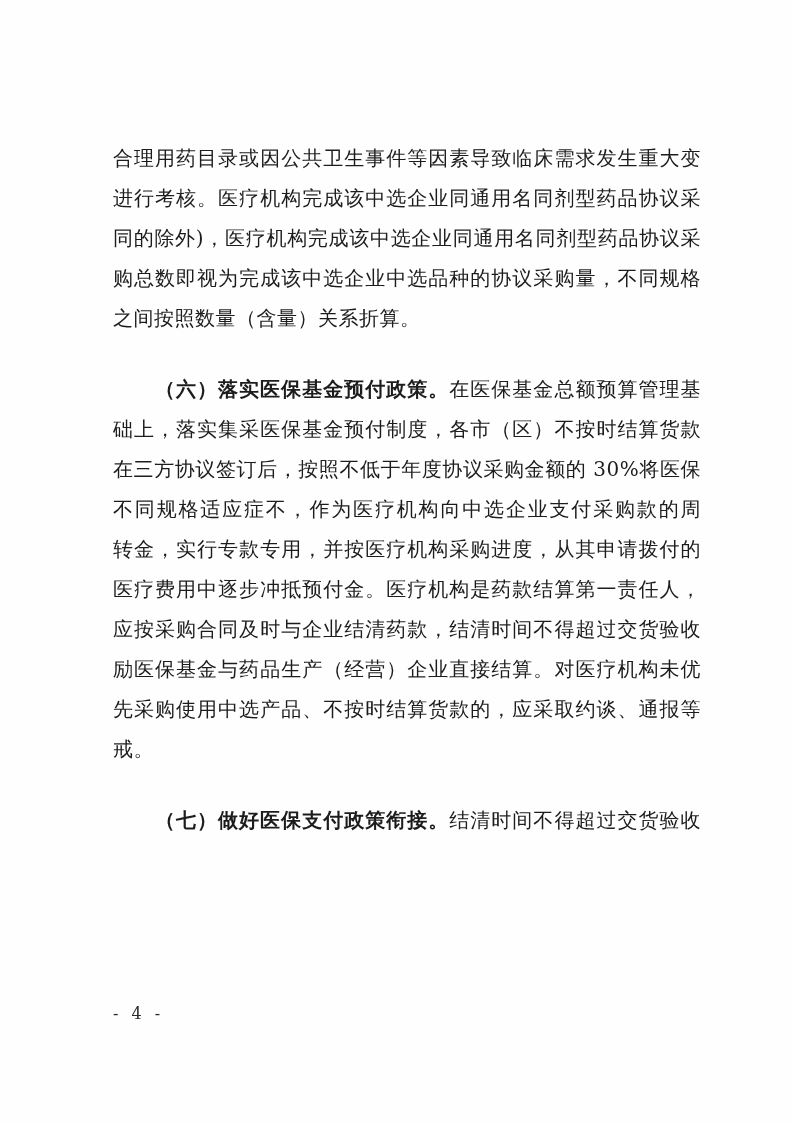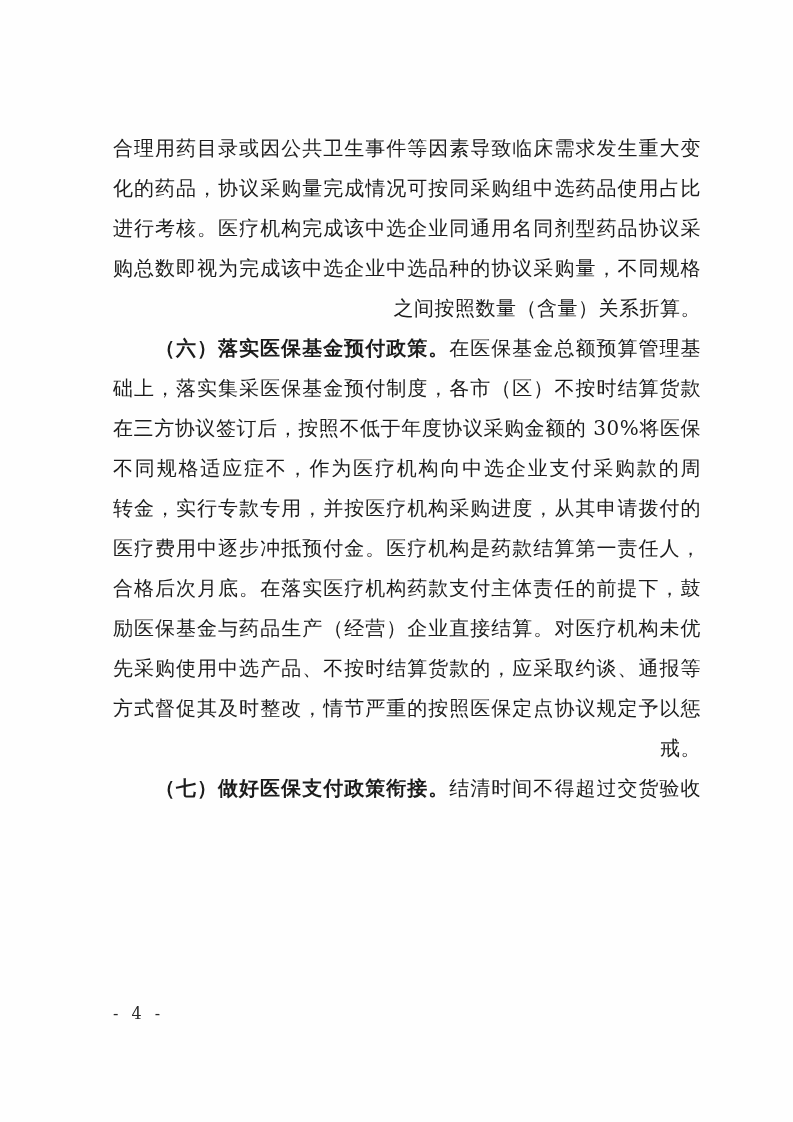--- a/index.html
+++ b/index.html
@@ -13,68 +13,68 @@
     height: 1122px;
     margin: 0 auto;
     background: #fefefe;
     font-family: "DejaVu Serif", "Liberation Serif", serif;
     color: #1c1c1c;
     overflow: hidden;
   }
   .body-text {
     position: absolute;
     left: 113px;
-    top: 128px;
+    top: 138px;
     width: 588px;
     font-size: 20px;
   }
   .line {
     height: 40px;
     line-height: 40px;
     overflow: hidden;
-    text-align: right;
+    text-align: left;
     letter-spacing: 0.5px;
   }
   .line.full {
     text-align: justify;
     text-align-last: justify;
   }
   .line.indent {
     text-indent: 42px;
+    margin-top: 31px;
   }
   .seg-bold {
     font-weight: 700;
   }
   .page-number {
     position: absolute;
     left: 113px;
     top: 1002px;
     font-size: 16px;
     line-height: 24px;
     letter-spacing: 4px;
     color: #2a2a2a;
   }
 </style>
 </head>
 <body>
 
 <div class="page">
   <div class="body-text">
       <div class="line full"><span>合理用药目录或因公共卫生事件等因素导致临床需求发生重大变</span></div>
-      <div class="line full"><span>化的药品，协议采购量完成情况可按同采购组中选药品使用占比</span></div>
       <div class="line full"><span>进行考核。医疗机构完成该中选企业同通用名同剂型药品协议采</span></div>
+      <div class="line full"><span>同的除外)，医疗机构完成该中选企业同通用名同剂型药品协议采</span></div>
       <div class="line full"><span>购总数即视为完成该中选企业中选品种的协议采购量，不同规格</span></div>
       <div class="line"><span>之间按照数量（含量）关系折算。</span></div>
       <div class="line full indent"><span class="seg-bold">（六）落实医保基金预付政策。</span><span>在医保基金总额预算管理基</span></div>
       <div class="line full"><span>础上，落实集采医保基金预付制度，各市（区）不按时结算货款的</span></div>
       <div class="line full"><span>在三方协议签订后，按照不低于年度协议采购金额的 30%将医保</span></div>
       <div class="line full"><span>不同规格适应症不，作为医疗机构向中选企业支付采购款的周</span></div>
       <div class="line full"><span>转金，实行专款专用，并按医疗机构采购进度，从其申请拨付的</span></div>
       <div class="line full"><span>医疗费用中逐步冲抵预付金。医疗机构是药款结算第一责任人，</span></div>
-      <div class="line full"><span>合格后次月底。在落实医疗机构药款支付主体责任的前提下，鼓</span></div>
+      <div class="line full"><span>应按采购合同及时与企业结清药款，结清时间不得超过交货验收</span></div>
       <div class="line full"><span>励医保基金与药品生产（经营）企业直接结算。对医疗机构未优</span></div>
       <div class="line full"><span>先采购使用中选产品、不按时结算货款的，应采取约谈、通报等</span></div>
-      <div class="line full"><span>方式督促其及时整改，情节严重的按照医保定点协议规定予以惩</span></div>
       <div class="line"><span>戒。</span></div>
       <div class="line full indent"><span class="seg-bold">（七）做好医保支付政策衔接。</span><span>结清时间不得超过交货验收</span></div>
     </div>
   <div class="page-number">- 4 -</div>
 </div>
 
 </body></html>

